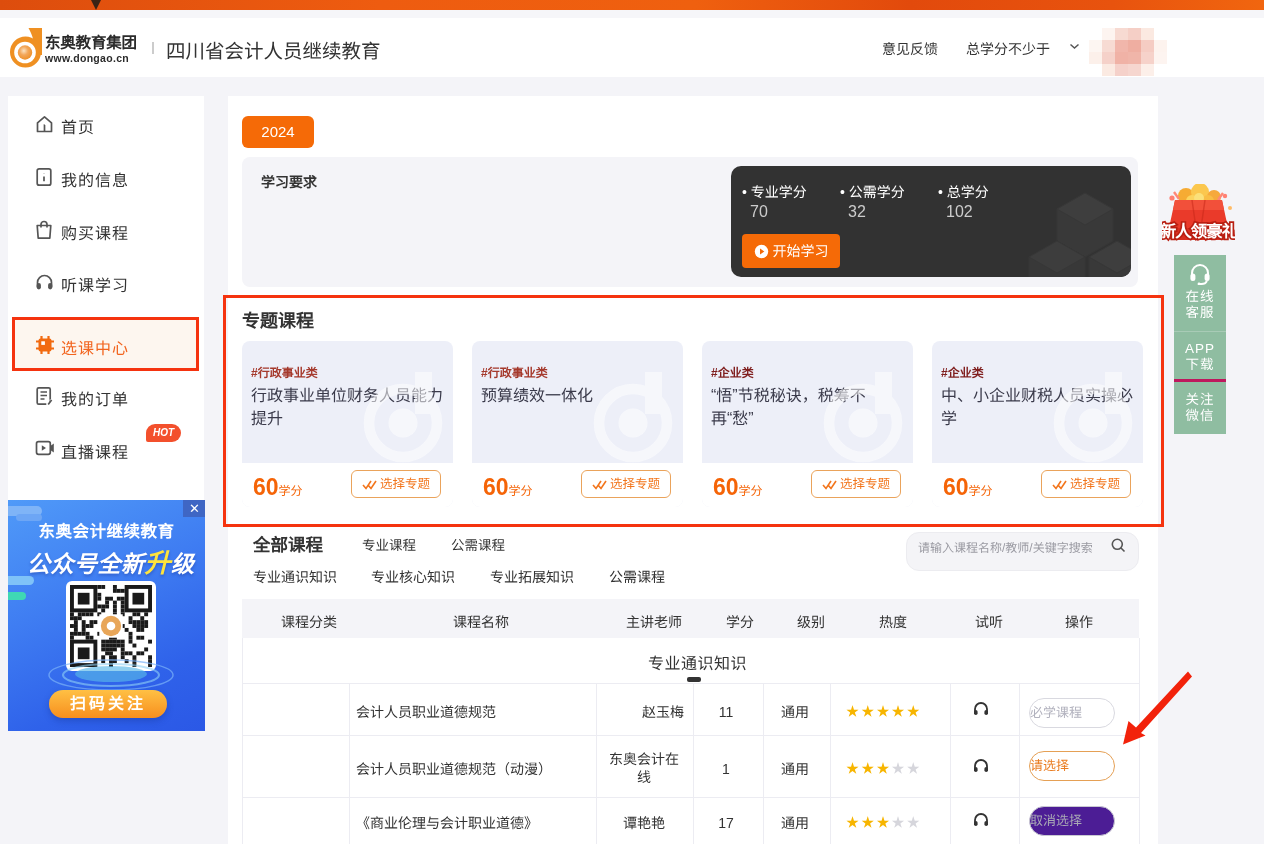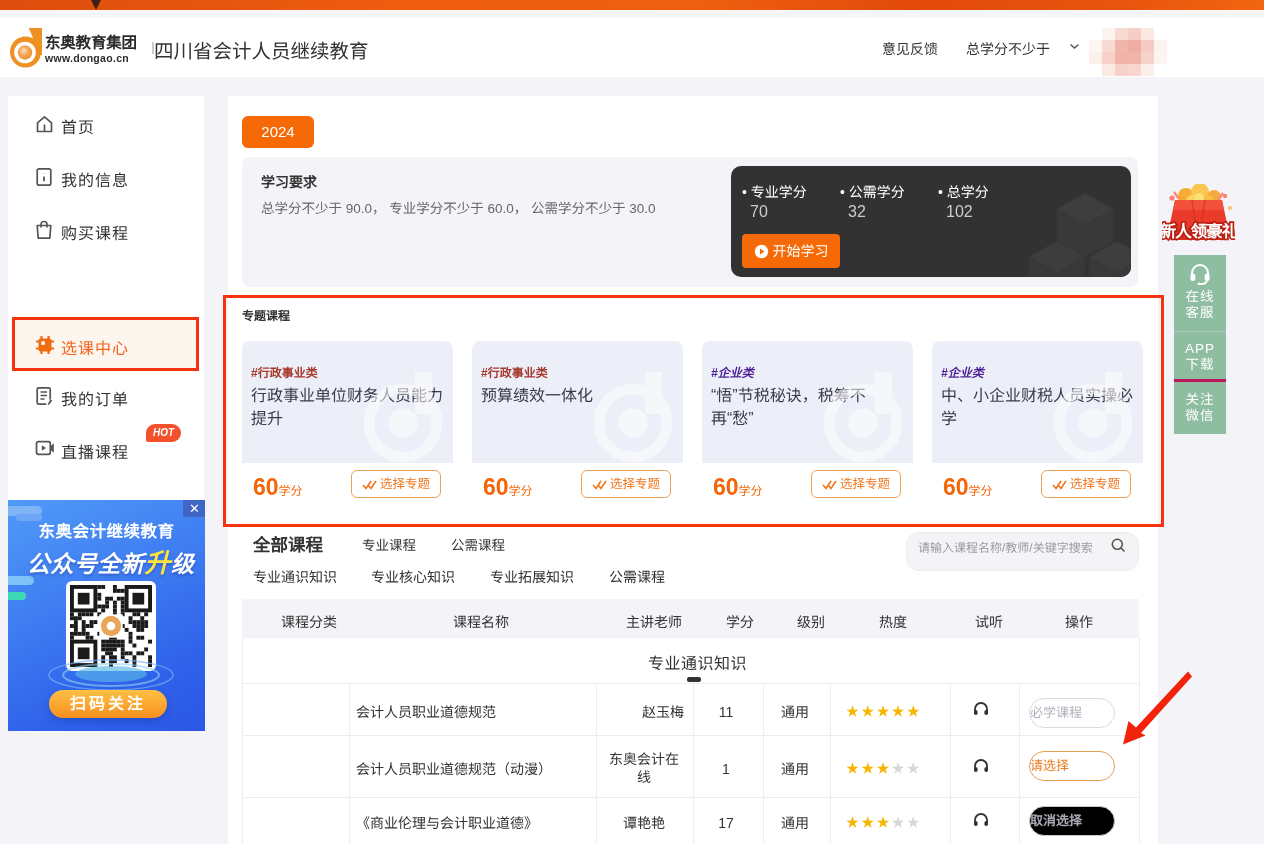--- a/index.html
+++ b/index.html
@@ -11,21 +11,21 @@
 #banner { position:absolute; left:0; top:0; width:1264px; height:10px;
   background:linear-gradient(90deg,#dd4d0d 0%,#ee5c10 30%,#ef600f 55%,#e24a0c 72%,#e8530e 88%,#f1660f 100%); }
 #banner .tri { position:absolute; left:91px; top:0; width:0; height:0;
   border-left:5px solid transparent; border-right:5px solid transparent; border-top:10px solid #3a2315; }
 #topstrip { position:absolute; left:0; top:10px; width:1264px; height:8px; background:#f6f6f9; }
 
 
 #header { position:absolute; left:0; top:18px; width:1264px; height:59px; background:#fff; }
 #logo { position:absolute; left:8px; top:9px; width:200px; height:48px; }
 #hdr-divider { position:absolute; left:152px; top:24px; width:1.5px; height:12px; background:#ccc; }
-#hdr-title { position:absolute; left:154px; top:17px; font-size:19.5px; color:#333; }
+#hdr-title { position:absolute; left:166px; top:17px; font-size:19.5px; color:#333; }
 .hdr-link { position:absolute; top:20px; font-size:14px; color:#333; }
 #avatar { position:absolute; left:1089px; top:10px; width:78px; height:48px; }
 
 
 #side { position:absolute; left:8px; top:96px; width:196px; height:404px; background:#fff; }
 .mitem { position:absolute; left:0; width:196px; height:24px; }
 .mitem .txt { position:absolute; left:53px; top:2px; font-size:16px; color:#333; letter-spacing:1px; }
 .mitem svg { position:absolute; left:27px; top:2px; }
 #active-box { position:absolute; left:4px; top:221px; width:187px; height:54px; border:3px solid #f5330f; background:#fdf6ef; }
 #active-item .txt { color:#f2641e; }
@@ -60,24 +60,24 @@
 #req .d { position:absolute; left:19px; top:40px; font-size:13.5px; color:#666; }
 #dark { position:absolute; left:503px; top:70px; width:400px; height:111px; background:#323232; border-radius:10px; overflow:hidden; }
 .dk-lab { position:absolute; top:15px; color:#fff; font-size:14px; }
 .dk-val { position:absolute; top:37px; color:#ccc; font-size:16px; }
 #dk-btn { position:absolute; left:11px; top:68px; width:98px; height:34px; background:#f56a07; border-radius:4px;
   color:#fff; font-size:14px; line-height:34px; text-align:center; }
 #cubes { position:absolute; right:-14px; bottom:-16px; }
 
 
 #redbox { position:absolute; left:223px; top:295px; width:941px; height:232px; border:3px solid #f5330f; z-index:30; }
-#zt-title { position:absolute; left:14px; top:210px; font-size:12px; font-weight:bold; color:#333; }
+#zt-title { position:absolute; left:14px; top:210px; font-size:18px; font-weight:bold; color:#333; }
 .card { position:absolute; top:245px; width:211px; height:166px; background:#edeff8; border-radius:8px; overflow:hidden; }
 .card .hash { position:absolute; left:9px; top:22px; font-size:12px; font-weight:bold; color:#a5392c; }
-.card .hash.blue { color:#4c1d95;font-style:italic; }
+.card .hash.blue { color:#7f1d1d; }
 .card .ct { position:absolute; left:9px; top:43px; width:198px; font-size:16px; color:#3a3a4a; line-height:23px; }
 .card .foot { position:absolute; left:0; bottom:0; width:211px; height:44px; background:#fff; }
 .card .credit { position:absolute; left:11px; top:11px; color:#f56407; }
 .card .credit b { font-size:23px; font-weight:bold; }
 .card .credit span { font-size:12px; }
 .card .cbtn { position:absolute; right:12px; top:7px; width:90px; height:28px; border:1px solid #eaa35b; border-radius:6px;
   color:#f2751c; font-size:12.5px; text-align:center; line-height:26px; background:#fff; }
 .card .cbtn svg { vertical-align:-2px; margin-right:3px; }
 .card .wm { position:absolute; left:110px; top:28px; }
 
@@ -95,21 +95,21 @@
 #caption { position:absolute; left:27px; top:554px; width:885px; text-align:center; font-size:16px; color:#333; letter-spacing:0.5px; }
 #dash { position:absolute; left:459px; top:581px; width:14px; height:5px; background:#333; border-radius:2px; }
 .vline { position:absolute; top:587px; width:1px; height:161px; background:#ececf2; }
 .hline { position:absolute; left:14px; width:897px; height:1px; background:#ececf2; }
 .sideline { position:absolute; top:542px; width:1px; height:206px; background:#ececf2; }
 .cell { position:absolute; text-align:center; font-size:14px; color:#333; width:80px; margin-left:-40px; line-height:20px; }
 .cname { position:absolute; left:128px; font-size:14px; color:#333; line-height:20px; }
 .rbtn { position:absolute; left:801px; width:86px; height:30px; border-radius:15px; border:1px solid #d9d9e0; color:#b2b2bе; font-size:13px; line-height:28px; background:#fff; }
 .rbtn.gray { color:#b2b2be; }
 .rbtn.orange { border-color:#e5a055; color:#ea7c20; }
-.rbtn.cancel { border-color:#c9c9d2; color:#a9a9b5; background:#000000;font-weight:bold; }
+.rbtn.cancel { border-color:#c9c9d2; color:#a9a9b5; background:#4c1d95; }
 .star { font-size:13px; letter-spacing:2.2px; color:#f7b500; }
 .star .off { color:#d6d6dc; }
 .hp { position:absolute; margin-left:-8px; }
 
 
 #gift { position:absolute; left:1162px; top:184px; width:73px; height:61px; }
 #rail { position:absolute; left:1174px; top:255px; width:52px; height:179px; background:#8fbda1; color:#fff; text-align:center; }
 #rail .s1 { position:absolute; left:0; top:0; width:52px; height:77px; border-bottom:1px solid #a8cbb6; }
 #rail .s2 { position:absolute; left:0; top:77px; width:52px; height:50px; border-bottom:3px solid #be185d; }
 #rail .s3 { position:absolute; left:0; top:127px; width:52px; height:52px; }
@@ -192,20 +192,28 @@
         <path d="M9 6.2 v.2 M9 9.4 v4.8" stroke="#555" stroke-width="1.7" fill="none"></path>
       </svg>
       <div class="txt">我的信息</div>
     </div>
   <div class="mitem" style="top:122px;">
       <svg width="18" height="20" viewBox="0 0 18 20">
         <path d="M2.2 5.5 h13.6 l-1 12.7 H3.2 Z" stroke="#555" stroke-width="1.7" fill="none" stroke-linejoin="round"></path>
         <path d="M6 7.5 v-3 a3 3 0 0 1 6 0 v3" stroke="#555" stroke-width="1.7" fill="none"></path>
       </svg>
       <div class="txt">购买课程</div>
+    </div>
+  <div class="mitem" style="top:174px;">
+      <svg width="19" height="20" viewBox="0 0 19 20">
+        <path d="M2.5 15 v-4.5 a7 7 0 0 1 14 0 V15" stroke="#555" stroke-width="1.7" fill="none"></path>
+        <rect x="1.7" y="11" width="4.2" height="6.4" rx="2.1" fill="#555"></rect>
+        <rect x="13.1" y="11" width="4.2" height="6.4" rx="2.1" fill="#555"></rect>
+      </svg>
+      <div class="txt">听课学习</div>
     </div>
   <div id="active-box"></div>
   <div class="mitem" id="active-item" style="top:237px;">
       <svg width="20" height="20" viewBox="0 0 20 20">
         <rect x="3.5" y="3.5" width="13" height="13" rx="2" fill="#f26a10"></rect>
         <g stroke="#f26a10" stroke-width="2.2">
           <path d="M6.5 1 v3 M13.5 1 v3 M6.5 16 v3 M13.5 16 v3 M1 6.5 h3 M1 13.5 h3 M16 6.5 h3 M16 13.5 h3"></path>
         </g>
         <rect x="6.3" y="6.3" width="3.6" height="3.6" fill="#fff"></rect>
       </svg>
@@ -404,21 +412,20 @@
       <ellipse cx="65" cy="16" rx="36" ry="8" fill="#57b7e8" opacity=".65"></ellipse>
     </svg>
   </div>
   <div class="btn">扫码关注</div>
 </div>
 
 <div id="main">
   <div id="btn2024">2024</div>
   <div id="req">
     <div class="h">学习要求</div>
-    <div class="d">总学分不少于 90.0， 专业学分不少于 60.0， 公需学分不少于 30.0</div>
   </div>
   <div id="dark">
     <div class="dk-lab" style="left:11px;">• 专业学分</div>
     <div class="dk-lab" style="left:109px;">• 公需学分</div>
     <div class="dk-lab" style="left:207px;">• 总学分</div>
     <div class="dk-val" style="left:19px;">70</div>
     <div class="dk-val" style="left:117px;">32</div>
     <div class="dk-val" style="left:215px;">102</div>
     <div id="dk-btn"><svg style="vertical-align:-3px;margin-right:4px;" width="15" height="15" viewBox="0 0 15 15">
           <circle cx="7.5" cy="7.5" r="6.7" fill="#fff"></circle>

